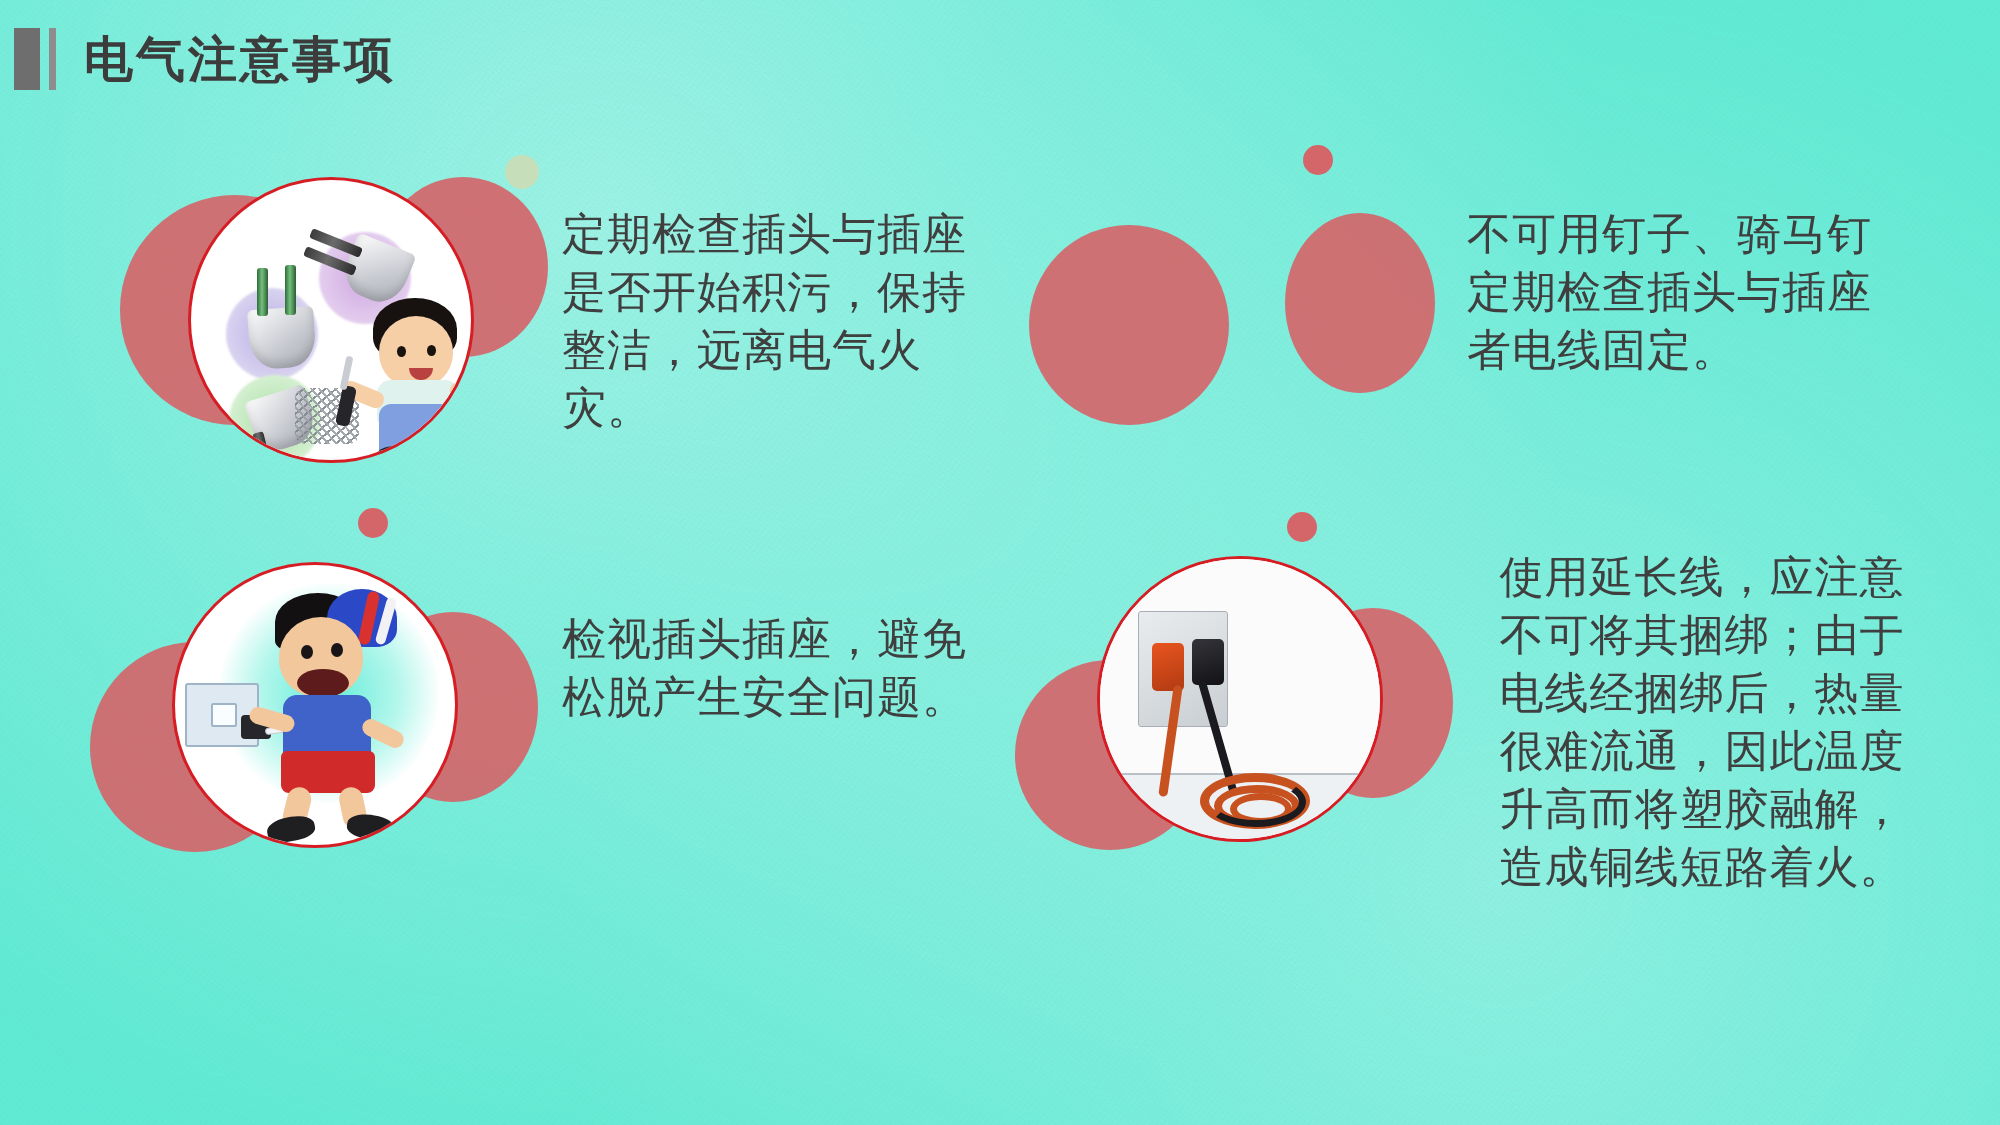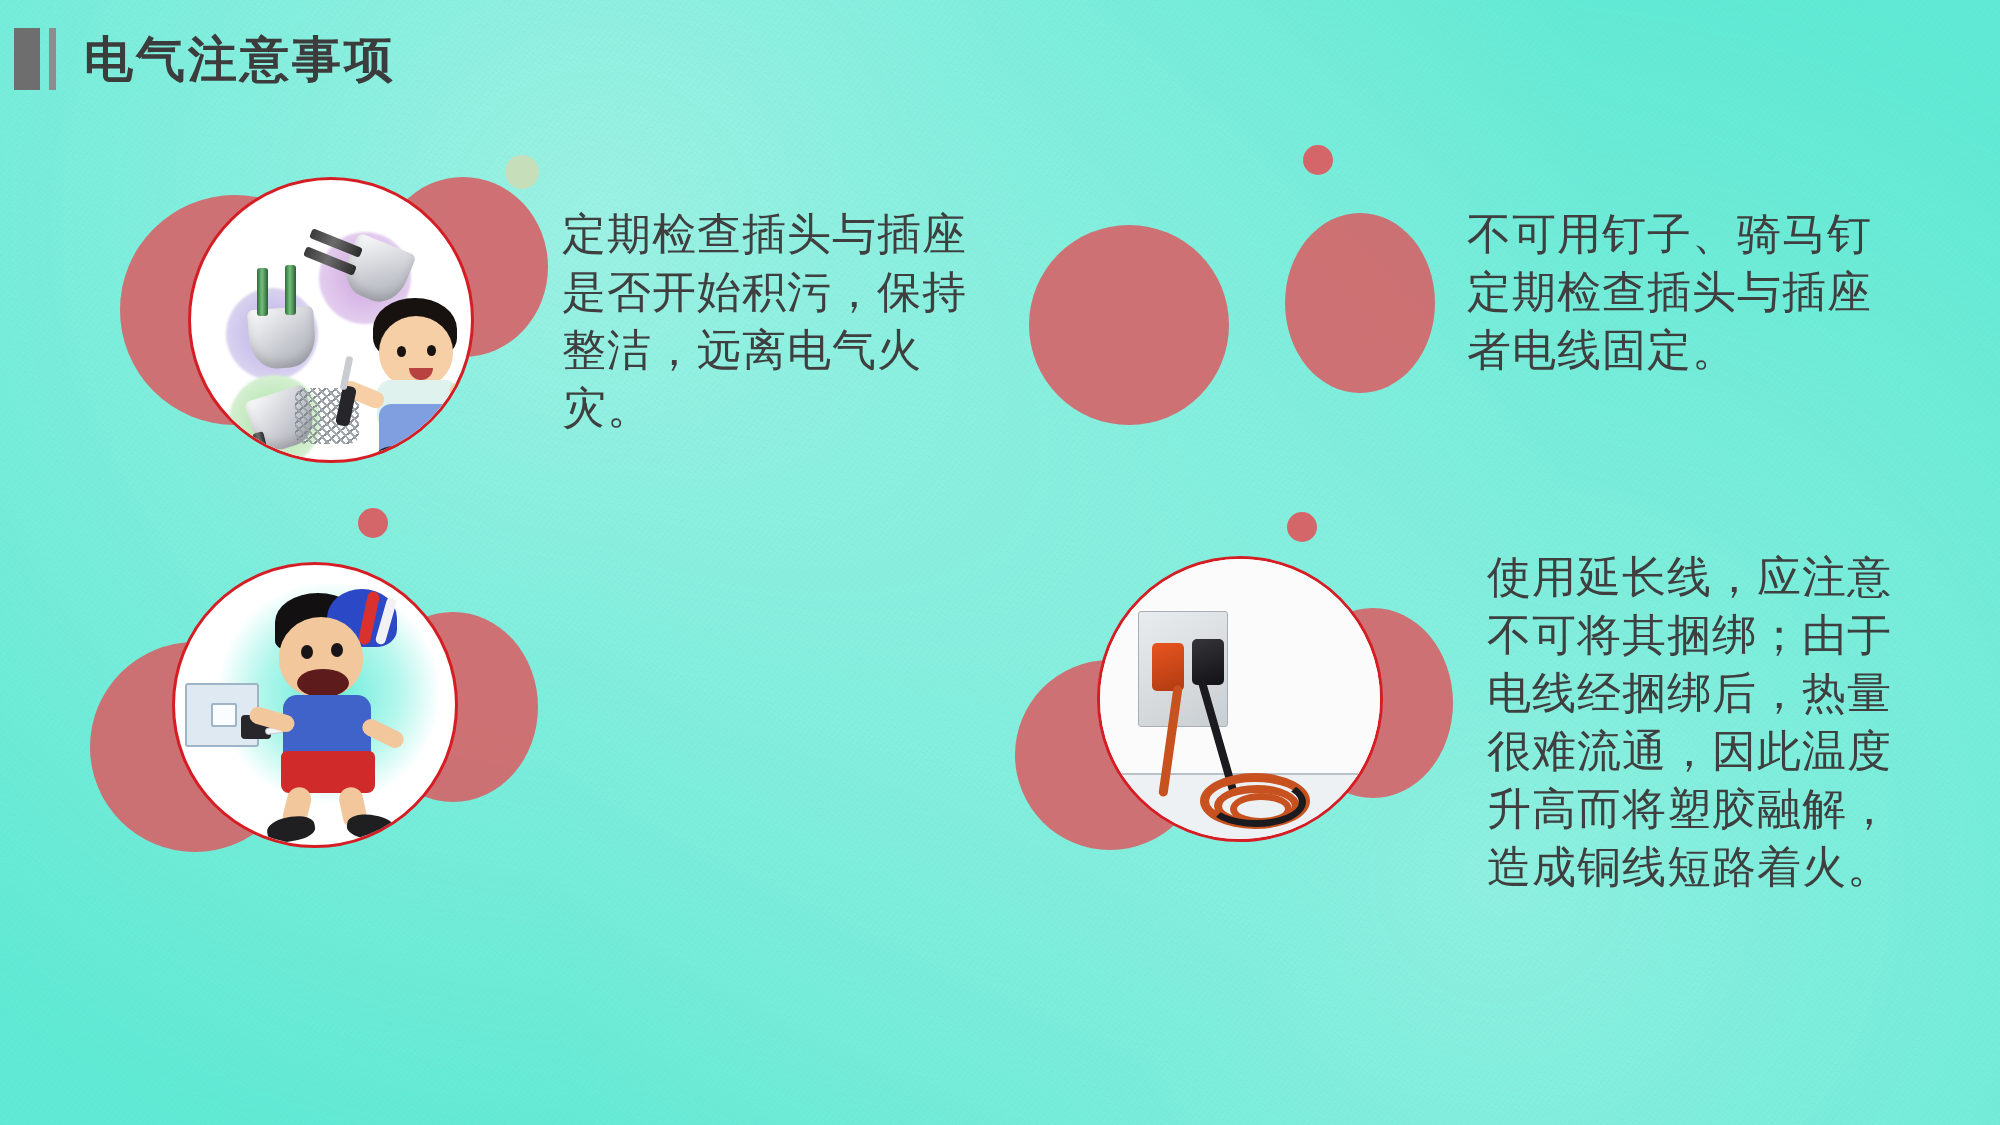--- a/index.html
+++ b/index.html
@@ -304,20 +304,22 @@
 
           <div class="c3-shorts" style="left:106px; top:186px; width:94px; height:42px;"></div>
           <div class="c3-limb" style="left:110px; top:222px; width:24px; height:42px; transform:rotate(14deg);"></div>
           <div class="c3-limb" style="left:166px; top:222px; width:24px; height:42px; transform:rotate(-12deg);"></div>
           <div class="c3-shoe" style="left:92px; top:252px; width:48px; height:24px; transform:rotate(-10deg);"></div>
           <div class="c3-shoe" style="left:172px; top:250px; width:48px; height:24px; transform:rotate(8deg);"></div>
         </div>
       </div>
     </div>
 
+    <div class="caption" style="left:462px; top:110px; width:420px;">检视插头插座，避免
+松脱产生安全问题。</div>
   </div>
 
   <div class="item" style="left:1025px; top:500px; width:920px; height:420px;">
 
     <div class="media">
       <div class="blob" style="left:-10px; top:160px; width:190px; height:190px; opacity:.92;"></div>
       <div class="blob" style="left:268px; top:108px; width:160px; height:190px; opacity:.92;"></div>
       <div class="dot" style="left:262px; top:12px; width:30px; height:30px;"></div>
 
       <div class="photo-circle" style="left:72px; top:56px;">
@@ -335,21 +337,21 @@
           <div class="sh" style="left:114px; top:120px; width:8px; height:118px; background:#1b1b1f; border-radius:5px; transform:rotate(-16deg);"></div>
 
           <div class="o-coil" style="left:100px; top:214px; width:110px; height:56px;"></div>
           <div class="o-coil" style="left:114px; top:226px; width:86px; height:42px; border-width:8px;"></div>
           <div class="o-coil" style="left:130px; top:234px; width:62px; height:32px; border-width:7px;"></div>
           <div class="o-wire-black" style="left:106px; top:218px; width:100px; height:50px;"></div>
         </div>
       </div>
     </div>
 
-    <div class="caption" style="left:462px; top:48px; width:430px;">使用延长线，应注意
+    <div class="caption" style="left:462px; top:48px; width:430px;text-align:center;">使用延长线，应注意
 不可将其捆绑；由于
 电线经捆绑后，热量
 很难流通，因此温度
 升高而将塑胶融解，
 造成铜线短路着火。</div>
   </div>
 
 </div>
 
 </body></html>

